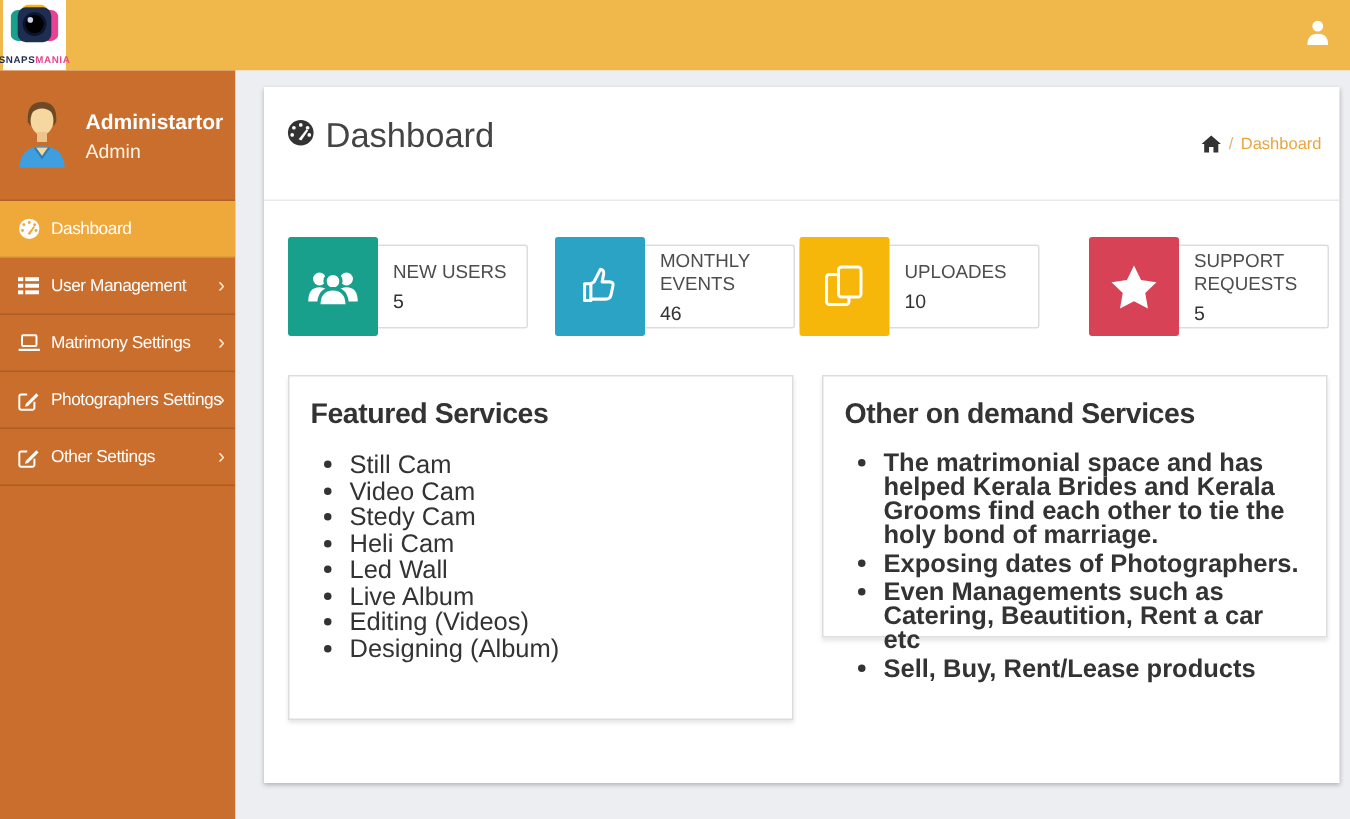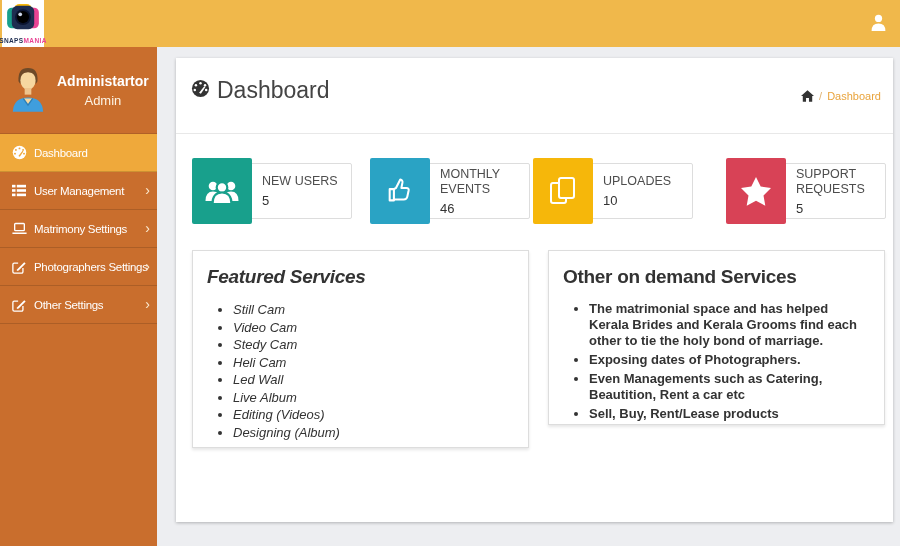--- a/index.html
+++ b/index.html
@@ -12,21 +12,21 @@
   .logo-box { position:absolute; left:2px; top:0; width:42px; height:47px; background:#fff;
     display:flex; flex-direction:column; align-items:center; justify-content:center; cursor:pointer; }
   .logo-text { font-size:6.5px; font-weight:bold; letter-spacing:.4px; margin-top:1px; }
   .logo-text .t1 { color:#1e2d50; } .logo-text .t2 { color:#e84393; }
   .topbar-user { position:absolute; right:10px; top:12px; width:24px; height:24px;
     display:flex; align-items:center; justify-content:center; cursor:pointer; }
 
   
   .sidebar { position:absolute; left:0; top:47px; width:157px; height:499px; background:#c96e2d; }
   .profile { display:flex; align-items:center; height:87px; padding-left:9px;
-    border-bottom:1px solid rgba(0,0,0,.12);text-align:center; }
+    border-bottom:1px solid rgba(0,0,0,.12); }
   .profile-text { margin-left:10px; }
   .profile-name { color:#fff; font-size:14px; font-weight:bold; }
   .profile-role { color:#fdf3e3; font-size:13px; margin-top:4px; }
   .menu-item { position:relative; display:flex; align-items:center; height:38px; padding-left:11px;
     color:#fff; border-bottom:1px solid rgba(0,0,0,.14); cursor:pointer; text-decoration:none; }
   .menu-item.active { background:#efa93b; }
   .menu-item.logout { background:#e8a43c; }
   .mi-icon { width:16px; height:16px; margin-right:7px; display:flex; align-items:center; justify-content:center; flex:none; }
   .mi-label { font-size:11.5px; letter-spacing:-0.3px; white-space:nowrap; }
   .mi-chevron { position:absolute; right:7px; top:50%; transform:translateY(-58%);
@@ -53,25 +53,25 @@
     display:flex; align-items:center; justify-content:center; }
   .c-teal { background:#18a08c; } .c-blue { background:#2aa3c4; }
   .c-yellow { background:#f6b70a; } .c-red { background:#d84256; }
   .stat-text { position:absolute; left:70px; top:0; width:86px; height:66px;
     display:flex; flex-direction:column; justify-content:center; }
   .stat-label { font-size:12.5px; color:#4d4d4d; line-height:1.2; }
   .stat-value { font-size:13px; color:#333; margin-top:4px; }
 
   
   .card { position:absolute; background:#fff; border:1px solid #ddd; box-shadow:0 2px 3px rgba(0,0,0,.1); }
-  .card-featured { left:16px; top:192px; width:337px; height:198px;font-style:italic; }
+  .card-featured { left:16px; top:192px; width:337px; height:230px; }
   .card-other { left:372px; top:192px; width:337px; height:175px; }
   .card h2 { font-size:19px; font-weight:bold; color:#333; margin:15px 0 0 14px; letter-spacing:-0.3px; }
   .card ul { margin:13px 16px 0 40px; }
-  .card li { font-size:13px; color:#333; line-height:17.5px; }
+  .card li { font-size:17px; color:#333; line-height:17.5px; }
   .card-other li { margin-bottom:3px; line-height:16px;font-weight:bold; }
 </style>
 </head>
 <body>
 
 <div class="page">
 
   <div class="topbar">
     <div class="logo-box">
       <span>

